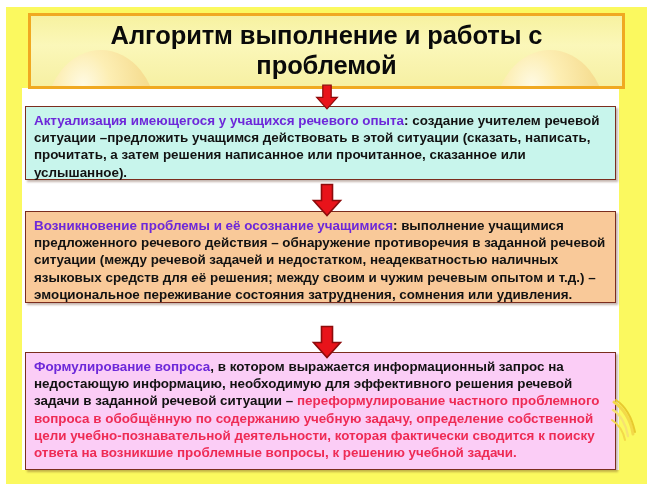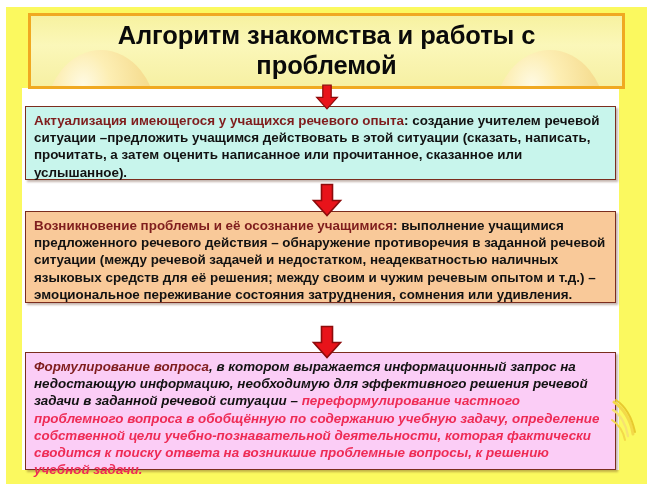--- a/index.html
+++ b/index.html
@@ -113,25 +113,24 @@
   }
   .box-2 {
     top: 211px;
     height: 92px;
     background: #f9c999;
   }
   .box-3 {
     top: 352px;
     height: 118px;
     background: #fbcdf6;
-    font-style: italic;
   }
   .box-3 { color: #d4003c; }
 
-  .hl-red   { color: #7f1d1d; }
+  .hl-red   { color: #6d28d9; }
   .hl-black { color: #121212; font-weight: bold; }
   .hl-pink  { color: #ee2b55; }
 
   
   .flourish {
     position: absolute;
     right: 16px;
     top: 398px;
     width: 26px;
     height: 62px;
@@ -144,31 +143,31 @@
 <body>
 
 <div id="slide">
 
   <div class="frame-outer"></div>
   <div class="frame-inner-white"></div>
 
   <div class="header-band">
     <div class="balloon left"></div>
     <div class="balloon right"></div>
-    <div class="header-title">Алгоритм знакомства и работы с проблемой</div>
+    <div class="header-title">Алгоритм выполнение и работы с проблемой</div>
   </div>
 
   <div class="arrow arrow-1">
     <svg viewBox="0 0 34 34" xmlns="http://www.w3.org/2000/svg">
       <path d="M11.5 1.5 H22.5 V17.5 H30.5 L17 32.5 L3.5 17.5 H11.5 Z" fill="#e8131a" stroke="#8d0b0b" stroke-width="1.6" stroke-linejoin="miter"></path>
     </svg>
   </div>
 
   <div class="box box-1">
-    <span class="hl-red">Актуализация имеющегося у учащихся речевого опыта</span><span class="hl-black">: </span><span class="hl-black">создание учителем речевой ситуации –предложить учащимся действовать в этой ситуации (сказать, написать, прочитать, а затем оценить написанное или прочитанное, сказанное или услышанное).</span>
+    <span class="hl-red">Актуализация имеющегося у учащихся речевого опыта</span><span class="hl-black">: </span><span class="hl-black">создание учителем речевой ситуации –предложить учащимся действовать в этой ситуации (сказать, написать, прочитать, а затем решения написанное или прочитанное, сказанное или услышанное).</span>
   </div>
 
   <div class="arrow arrow-2">
     <svg viewBox="0 0 34 34" xmlns="http://www.w3.org/2000/svg">
       <path d="M11.5 1.5 H22.5 V17.5 H30.5 L17 32.5 L3.5 17.5 H11.5 Z" fill="#e8131a" stroke="#8d0b0b" stroke-width="1.6" stroke-linejoin="miter"></path>
     </svg>
   </div>
 
   <div class="box box-2">
     <span class="hl-red">Возникновение проблемы и её осознание учащимися</span><span class="hl-black">: </span><span class="hl-black">выполнение учащимися предложенного речевого действия – обнаружение противоречия в заданной речевой ситуации (между речевой задачей и недостатком, неадекватностью наличных языковых средств для её решения; между своим и чужим речевым опытом и т.д.) – эмоциональное переживание состояния затруднения, сомнения или удивления.</span>

